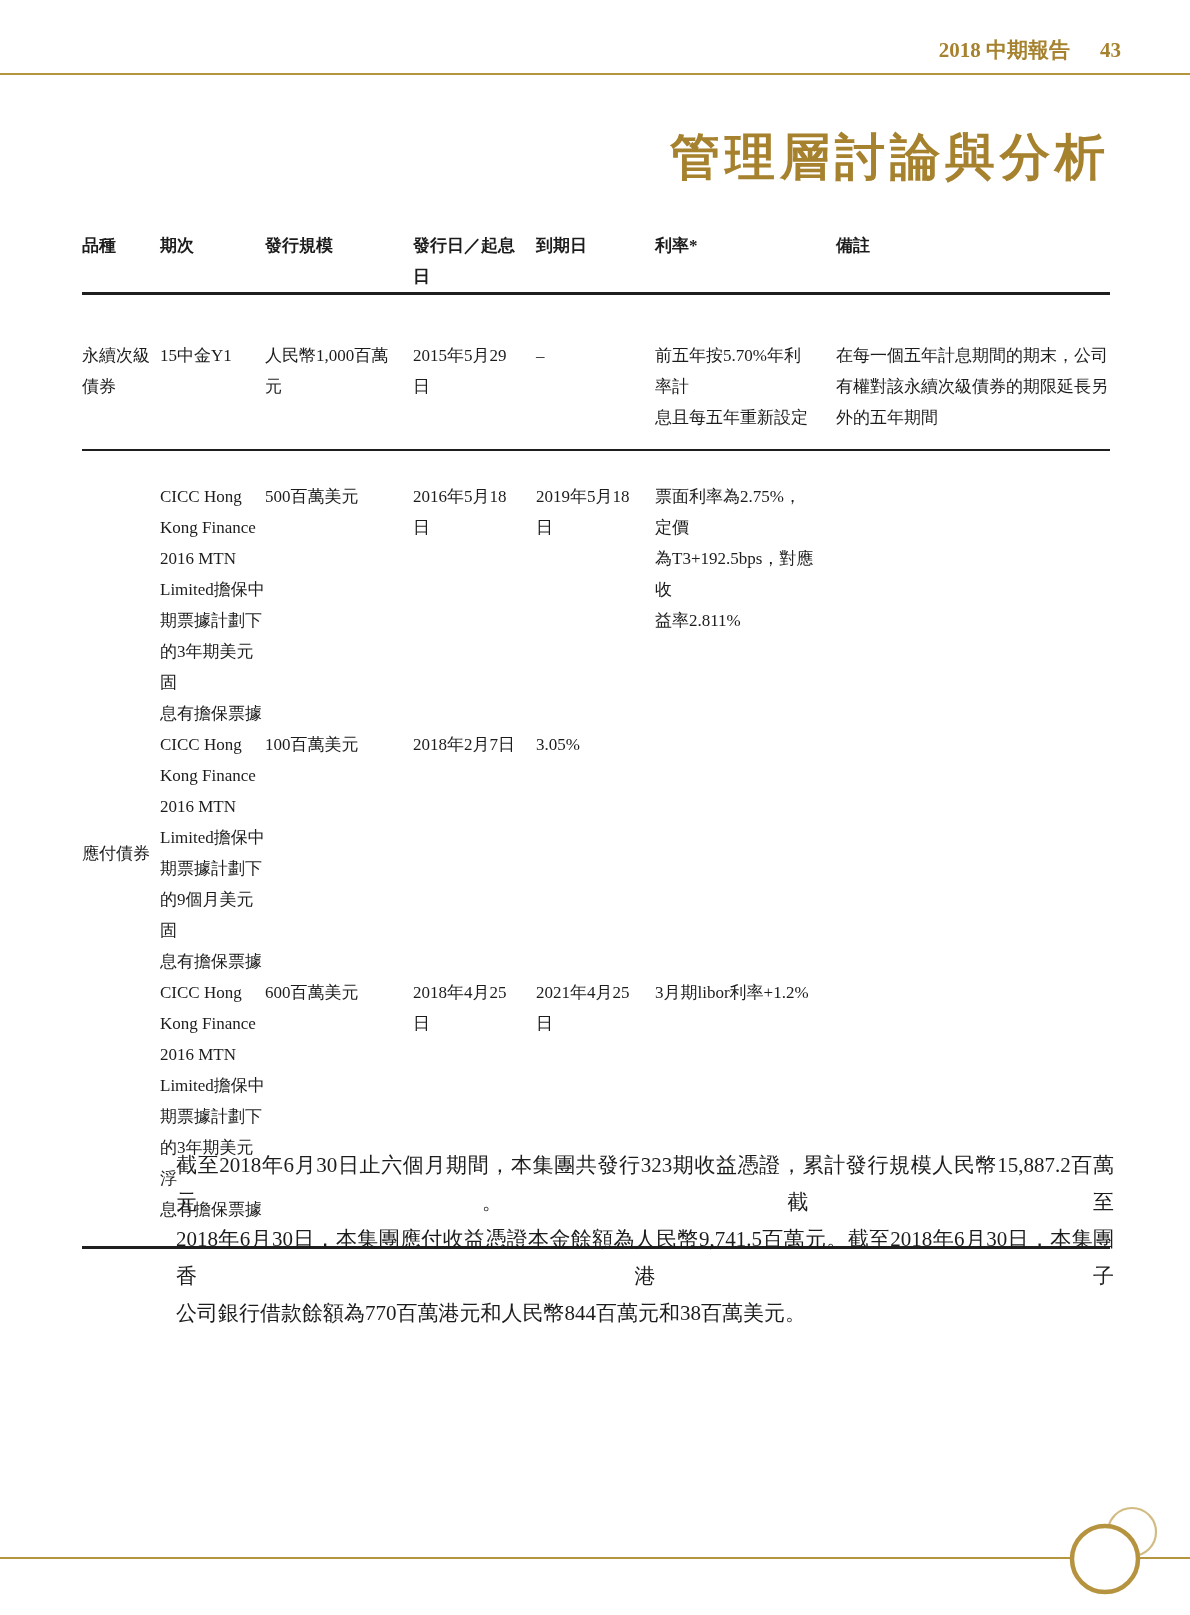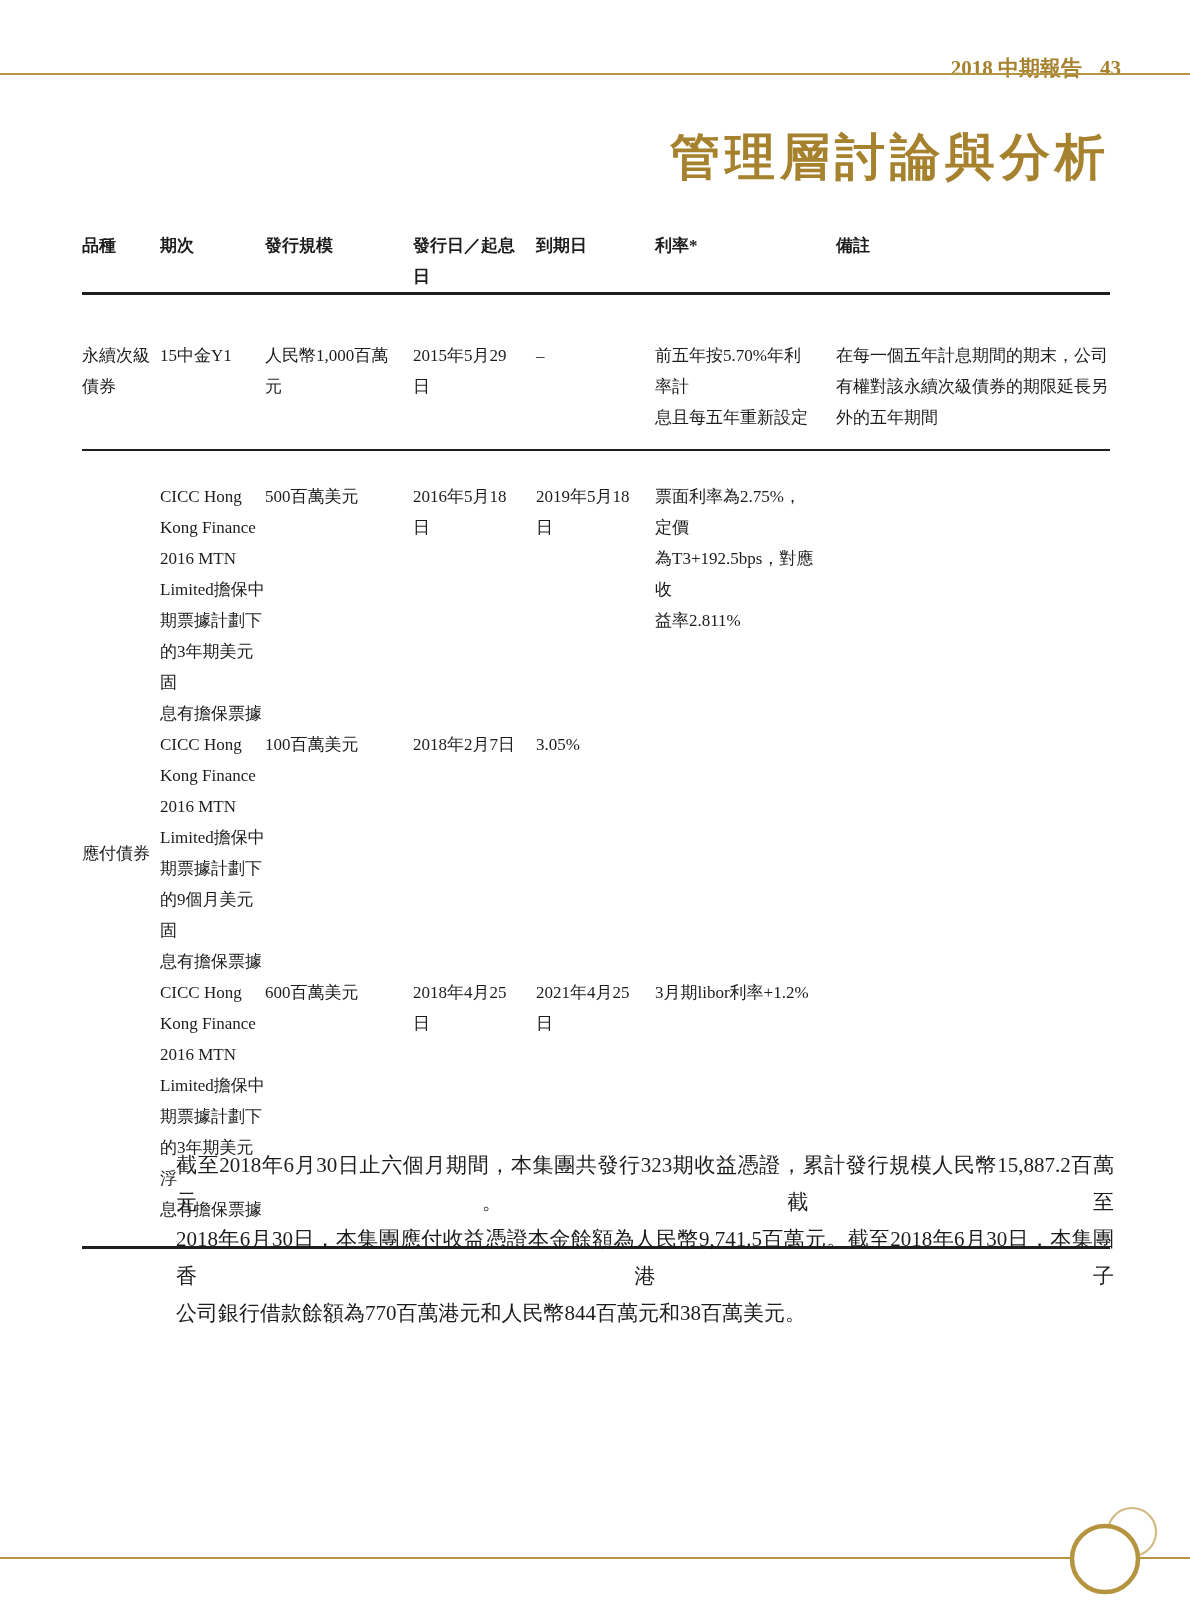--- a/index.html
+++ b/index.html
@@ -7,25 +7,25 @@
   .page {
     position:relative;
     width:1190px; height:1615px;
     background:#ffffff;
     font-family:"Liberation Serif","DejaVu Serif",serif;
     color:#1c1c1c;
     overflow:hidden;
   }
   
   .running-head {
-    position:absolute; top:54px; right:69px;
+    position:absolute; top:36px; right:69px;
     color:#a6812e; font-weight:bold; font-size:21px;
     display:flex; align-items:baseline;
   }
-  .running-head .pageno { margin-left:18px; }
+  .running-head .pageno { margin-left:30px; }
   .top-rule {
     position:absolute; left:0; top:73px; width:1190px; height:2px;
     background:#b5953f;
   }
   
   .doc-title {
     position:absolute; top:100px; right:80px;
     color:#a6812e; font-weight:bold; font-size:50px; letter-spacing:5px;
     white-space:nowrap;
     margin-top:24px;

